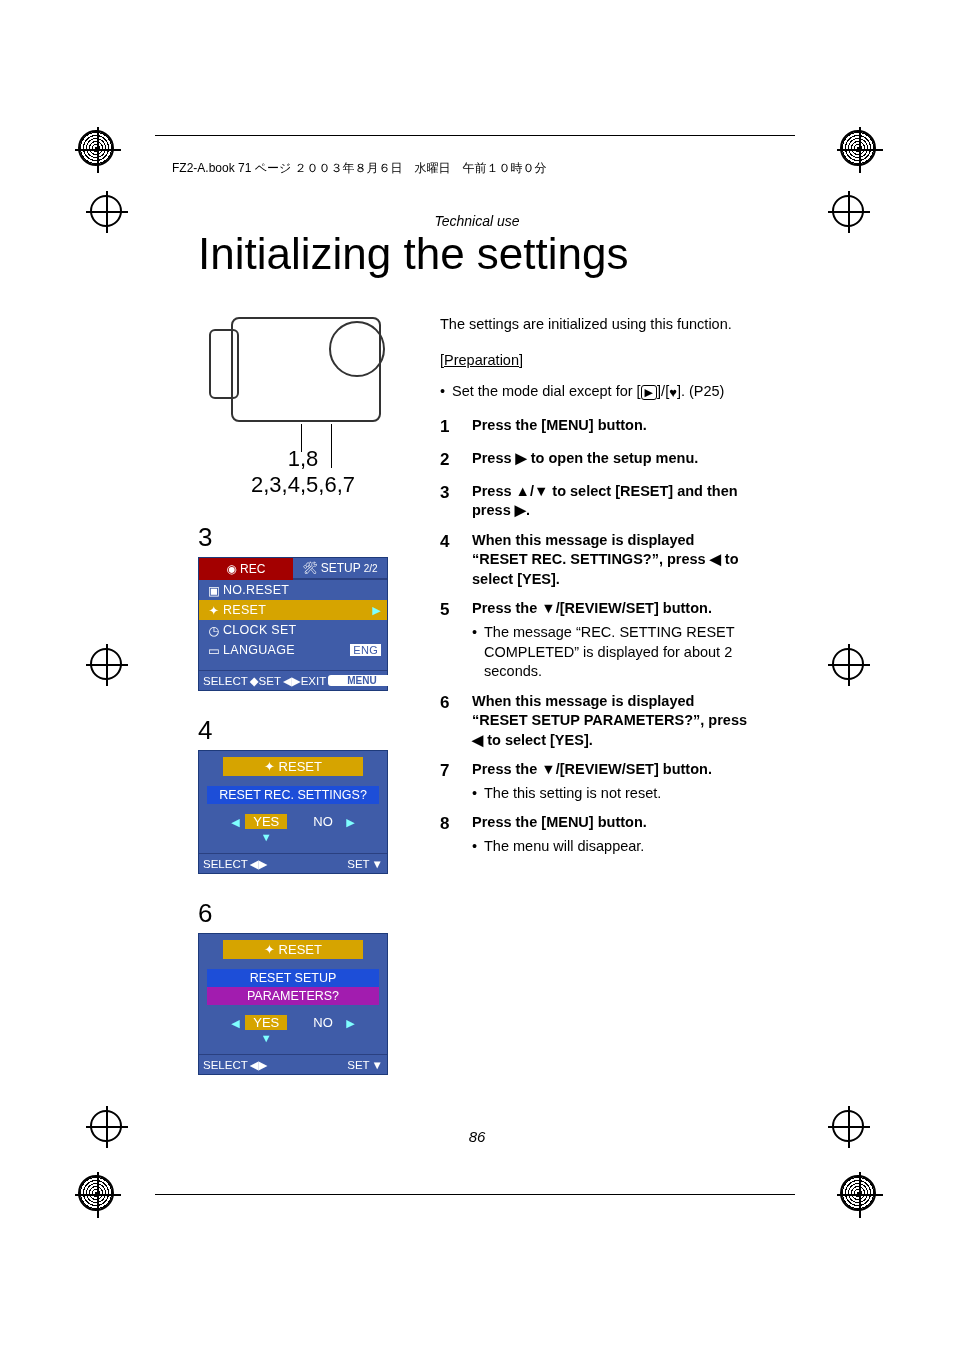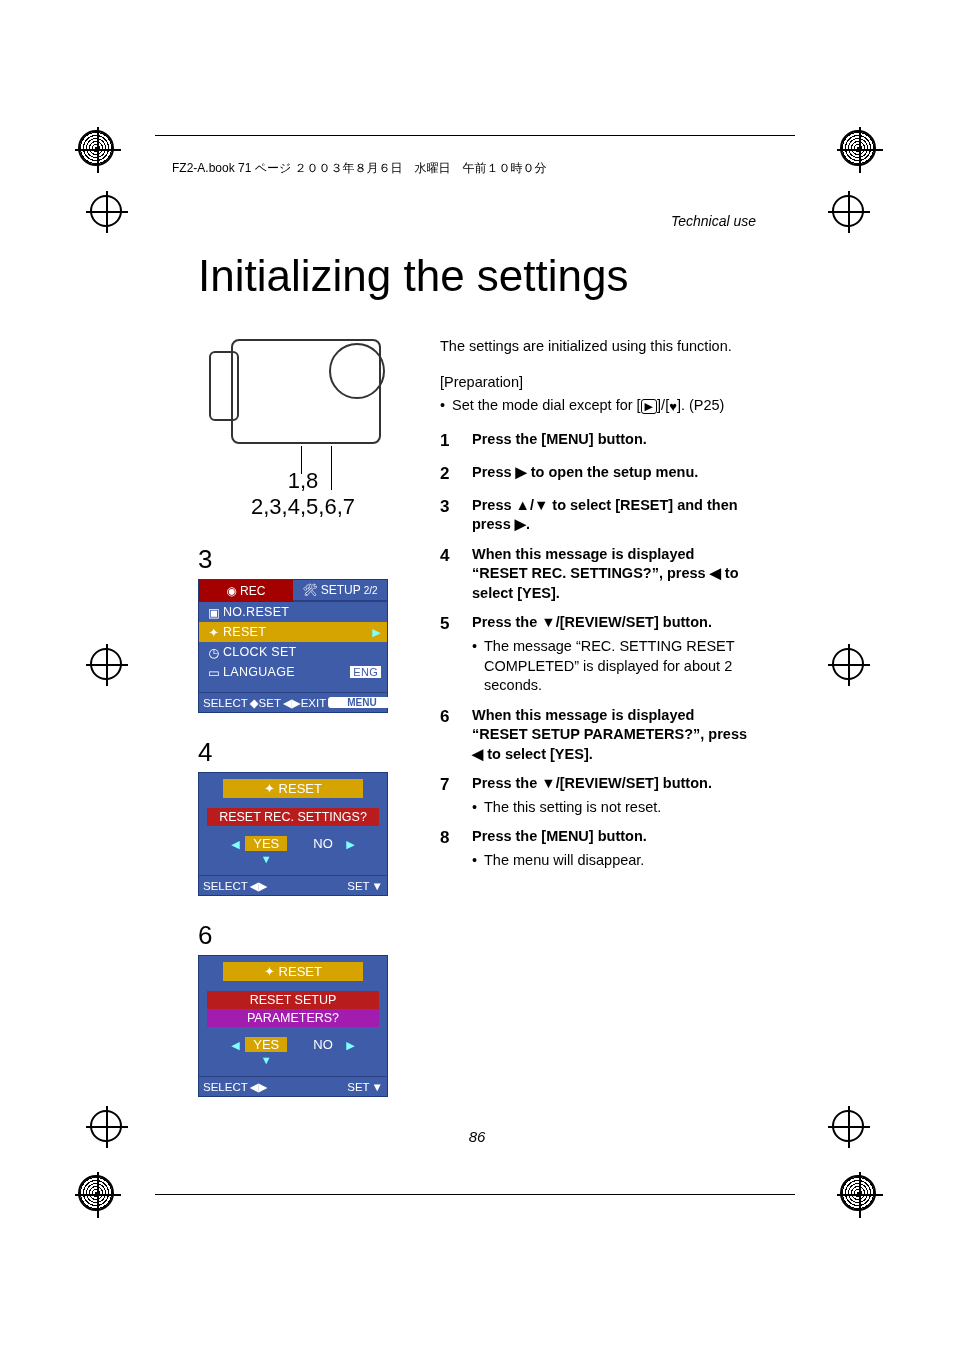--- a/index.html
+++ b/index.html
@@ -50,24 +50,24 @@
     font-family: "MS PGothic", sans-serif;
   }
 
   .content {
     position: absolute;
     left: 198px; top: 213px;
     width: 558px;
   }
 
   .section-label {
-    text-align: right;
+    text-align: center;
     font-style: italic;
     font-size: 14px;
-    margin-bottom: 22px;
+    margin-bottom: 0;
   }
 
   .page-title {
     font-size: 44px;
     font-weight: normal;
     margin-bottom: 20px;
     letter-spacing: 0px;
   }
 
   .columns {
@@ -145,21 +145,21 @@
   .lcd .footer .menu-pill {
     background: #fff; color: #3f5ca8; border-radius: 3px; padding: 0 19px; font-size: 10px; font-weight: bold;
   }
   .lcd .footer span { display: flex; align-items: center; gap: 2px; }
 
   .lcd.dialog .title-band {
     background: #d6a400; text-align: center; padding: 2px 0; font-size: 13px;
     margin: 6px 24px 0 24px;
   }
   .lcd.dialog .q {
-    text-align: center; background: #b91c1c; margin: 10px 8px 0 8px; padding: 2px 12px;
+    text-align: center; background: #1d4ed8; margin: 10px 8px 0 8px; padding: 2px 12px;
     font-size: 12.5px;
   }
   .lcd.dialog .q2 {
     text-align: center; background: #a21caf; margin: 0 8px; padding: 2px 0;
     font-size: 12.5px;
   }
   .lcd.dialog .choices {
     display: flex; justify-content: center; gap: 18px; padding: 10px 0 6px 0;
     align-items: center;
   }
@@ -169,21 +169,21 @@
   .lcd.dialog .choice.sel {
     background: #d6a400;
   }
   .lcd.dialog .choice .tri-l { position:absolute; left:-14px; top:2px; color:#7fffff; font-size:11px;}
   .lcd.dialog .choice .tri-r { position:absolute; right:-14px; top:2px; color:#7fffff; font-size:11px;}
   .lcd.dialog .choice .tri-d { position:absolute; left:50%; transform:translateX(-50%); bottom:-14px; color:#7fffff; font-size:11px;}
   .lcd.dialog .spacer { height: 18px; }
 
   
   .intro { margin-bottom: 16px; margin-top: 16px; }
-  .prep-head { margin-bottom: 4px; }
+  .prep-head { margin-bottom: 12px; text-decoration: underline; }
   .bullet-line { display:flex; }
   .bullet-line .b { width: 12px; }
   .bullet-line .t { flex:1; }
 
   ol.steps { list-style: none; margin-top: 14px; }
   ol.steps > li {
     display: flex; margin-bottom: 10px; gap: 18px;
   }
   ol.steps > li .num {
     font-weight: bold; font-size: 17px; width: 14px;

